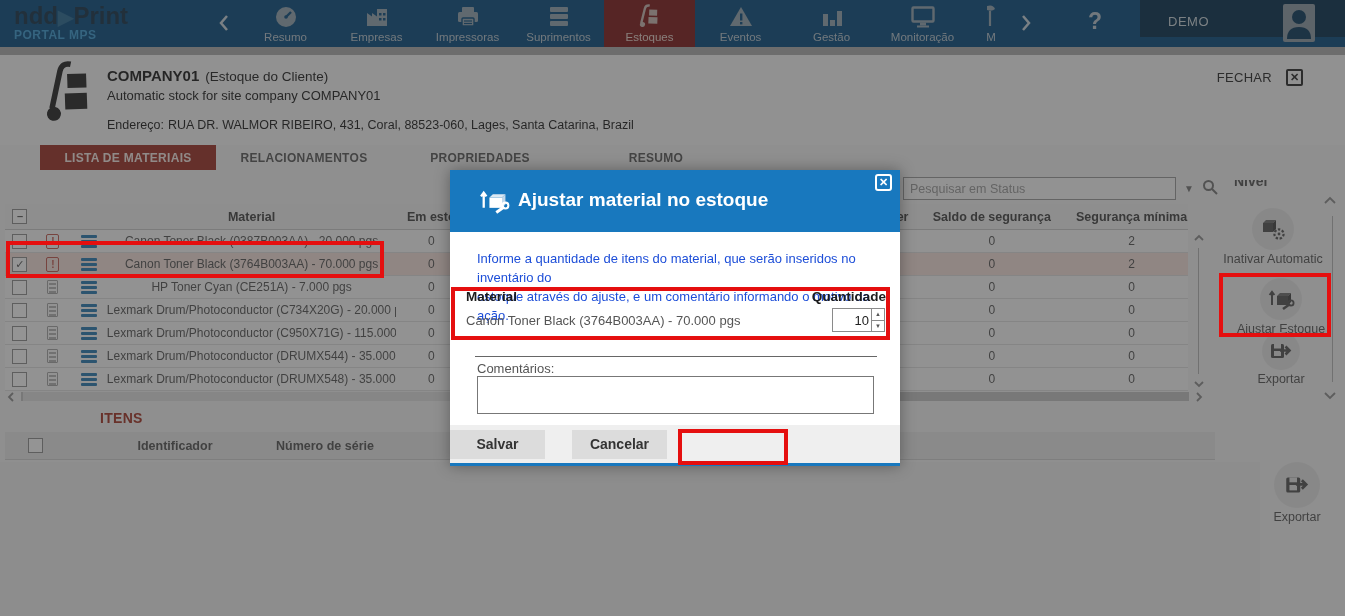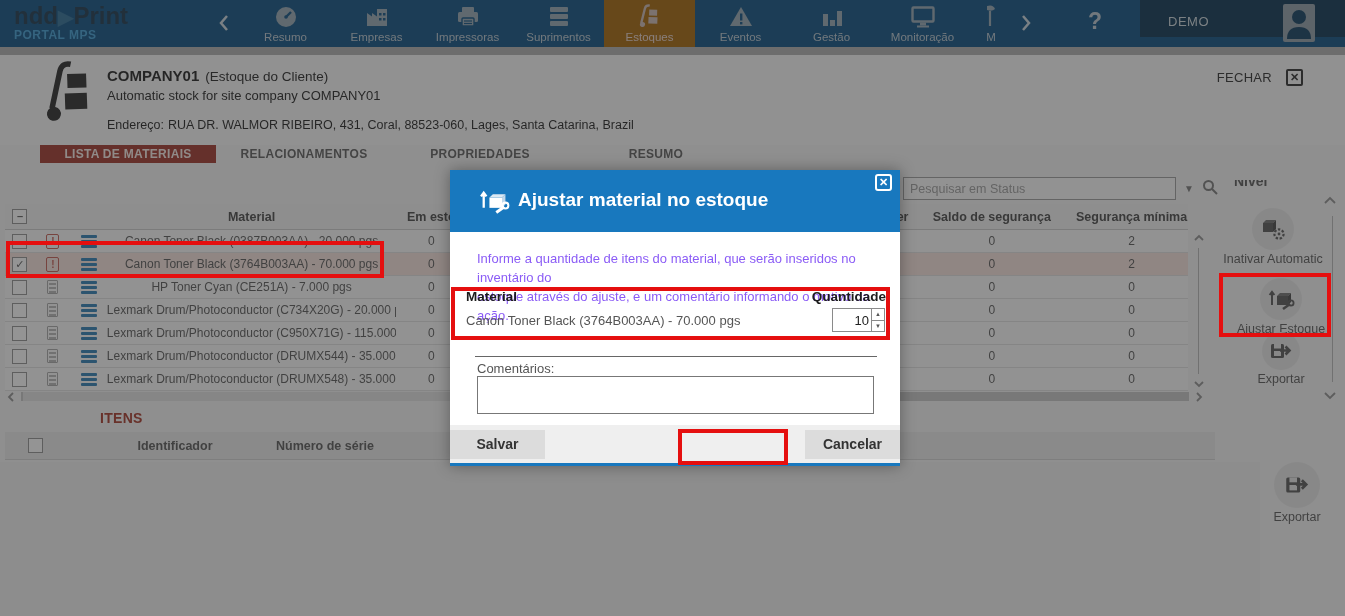--- a/index.html
+++ b/index.html
@@ -9,21 +9,21 @@
 
   
   .navbar { position:absolute; left:0; top:0; width:1345px; height:47px; background:#0b4d7e; z-index:1; }
   .logo { position:absolute; left:14px; top:2px; }
   .logo-line1 { font-size:24px; font-weight:bold; color:#173248; letter-spacing:0; }
   .logo-arrow { color:#2b6a93; font-size:20px; }
   .logo-line2 { font-size:12px; font-weight:bold; color:#3d9bd1; margin-top:-2px; letter-spacing:.5px; }
   .nav-chev { position:absolute; top:12px; color:#c6d2da; }
   .nav-items { position:absolute; left:240px; top:0; height:47px; display:flex; }
   .nav-item { width:91px; height:47px; display:flex; flex-direction:column; align-items:center; justify-content:flex-start; padding-top:3px; cursor:pointer; }
-  .nav-item.active { background:#a16207; }
+  .nav-item.active { background:#7f1d1d; }
   .nav-item.partial { width:46px; overflow:hidden; }
   .nicon { height:28px; display:flex; align-items:center; }
   .nlabel { font-size:11.5px; color:#b6c3cc; line-height:13px; }
   .nav-help { position:absolute; left:1088px; top:8px; font-size:23px; color:#b6c3cc; font-weight:bold; }
   .nav-user-zone { position:absolute; left:1140px; top:0; width:205px; height:37px; background:#08314f; }
   .nav-demo { position:absolute; left:28px; top:14px; font-size:13px; color:#c9d3d9; letter-spacing:.5px; }
   .avatar { position:absolute; left:143px; top:4px; width:32px; height:38px; background:#8d9ba5; border-radius:2px; overflow:hidden; }
   .avatar svg { display:block; margin:3px auto 0; }
 
   
@@ -36,21 +36,21 @@
   .h-line2 { position:absolute; left:107px; top:33px; font-size:13px; color:#222; }
   .h-addr { position:absolute; left:107px; top:63px; font-size:12.5px; color:#1d1d1d; }
   .h-addr b { font-weight:normal; margin-right:4px; }
   .fechar { position:absolute; right:42px; top:14px; display:flex; align-items:center; gap:14px; cursor:pointer; }
   .fechar-label { font-size:13px; color:#2a2a2a; letter-spacing:.3px; }
   .fechar-x { width:17px; height:17px; border:2px solid #2a2a2a; border-radius:2px; font-size:11px; font-weight:bold;
     color:#2a2a2a; display:flex; align-items:center; justify-content:center; line-height:1; }
 
   
   .tabs { position:absolute; left:40px; top:145px; height:25px; display:flex; }
-  .tab { width:176px; height:18px; display:flex; align-items:center; justify-content:center;
+  .tab { width:176px; height:25px; display:flex; align-items:center; justify-content:center;
     font-size:12px; font-weight:bold; color:#5a5a5a; letter-spacing:.3px; cursor:pointer; }
   .tab.active { background:#9c3328; color:#f3e6e2; }
 
   
   .search-wrap { position:absolute; left:903px; top:177px; display:flex; align-items:center; }
   .search-input { width:273px; height:23px; border:1px solid #9b9b9b; background:#f7f7f7; font-size:12.5px;
     color:#555; padding:0 6px; font-family:"Liberation Sans",sans-serif; }
   .search-input::placeholder { color:#9a9a9a; }
   .search-dd { margin-left:8px; color:#777; font-size:10px; }
   .search-mag { margin-left:8px; }
@@ -116,38 +116,38 @@
   .dim { position:absolute; inset:0; background:rgba(45,45,45,0.5); z-index:50; }
 
   
   .modal { position:absolute; left:450px; top:170px; width:450px; height:296px; background:#fff; z-index:60;
     border-bottom:3px solid #1878be; box-shadow:0 0 14px rgba(0,0,0,.35); }
   .modal-head { position:absolute; left:0; top:0; width:450px; height:62px; background:#1878be; }
   .modal-icon { position:absolute; left:27px; top:15px; }
   .modal-title { position:absolute; left:68px; top:19px; font-size:19px; font-weight:bold; color:#fff; }
   .modal-x { position:absolute; right:8px; top:4px; width:17px; height:17px; border:2px solid #fff; border-radius:3px;
     color:#fff; font-size:11px; font-weight:bold; display:flex; align-items:center; justify-content:center; cursor:pointer; }
-  .modal-desc { position:absolute; left:27px; top:79px; font-size:13px; color:#8b5cf6; line-height:19px; }
+  .modal-desc { position:absolute; left:27px; top:79px; font-size:13px; color:#1d4ed8; line-height:19px; }
   .m-mat-label { position:absolute; left:16px; top:119px; font-size:13.5px; font-weight:bold; color:#1d1d1d; }
   .m-qty-label { position:absolute; right:14px; top:119px; font-size:13.5px; font-weight:bold; color:#1d1d1d; }
   .m-mat-value { position:absolute; left:16px; top:143px; font-size:13px; color:#555; }
   .qty-box { position:absolute; right:15px; top:138px; width:53px; height:24px; border:1px solid #8a8a8a;
     background:#fff; display:flex; }
   .qty-input { width:38px; height:100%; border:none; outline:none; text-align:right; font-size:13px; color:#222;
     font-family:"Liberation Sans",sans-serif; background:transparent; padding-right:2px; }
   .qty-spin { width:13px; display:flex; flex-direction:column; border-left:1px solid #8a8a8a; }
   .qty-spin div { flex:1; display:flex; align-items:center; justify-content:center; font-size:6px; color:#555;
     cursor:pointer; }
   .qty-spin div:first-child { border-bottom:1px solid #8a8a8a; }
   .m-divider { position:absolute; left:25px; top:186px; width:402px; height:1px; background:#666; }
   .m-comm-label { position:absolute; left:27px; top:191px; font-size:13px; color:#555; }
   .m-textarea { position:absolute; left:27px; top:206px; width:397px; height:38px; border:1px solid #777;
     background:#fff; resize:none; font-family:"Liberation Sans",sans-serif; font-size:13px; }
   .modal-foot { position:absolute; left:0; top:255px; width:450px; height:38px; background:#efefef;
-    display:flex; align-items:center; justify-content:space-between; gap:3px; }
+    display:flex; align-items:center; justify-content:flex-start; gap:27px; padding-right:10px; }
   .mbtn { width:95px; height:29px; background:#dcdcdc; border:none; font-size:14px; font-weight:bold; color:#333;
     font-family:"Liberation Sans",sans-serif; cursor:pointer; }
 
   
   .ann { position:absolute; border:4px solid #e50f0f; z-index:70; pointer-events:none; }
 </style>
 </head>
 <body>
 
 <div class="frame">

